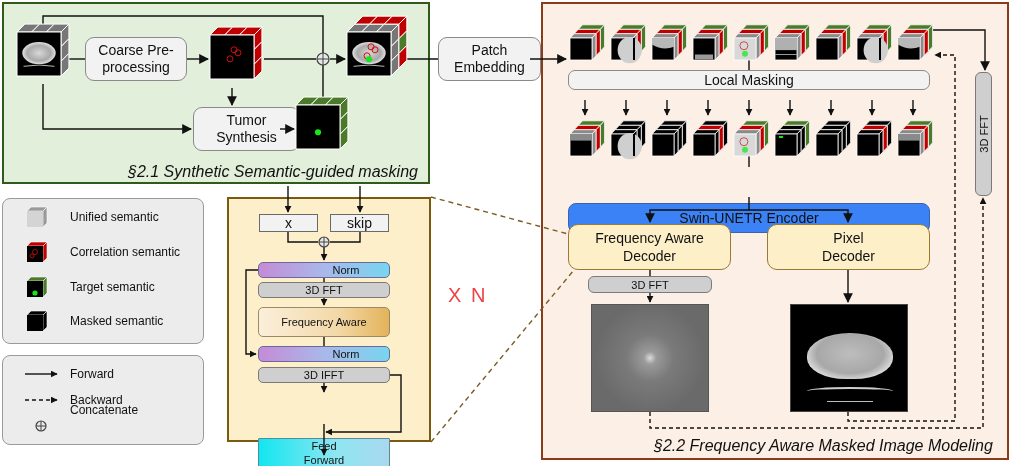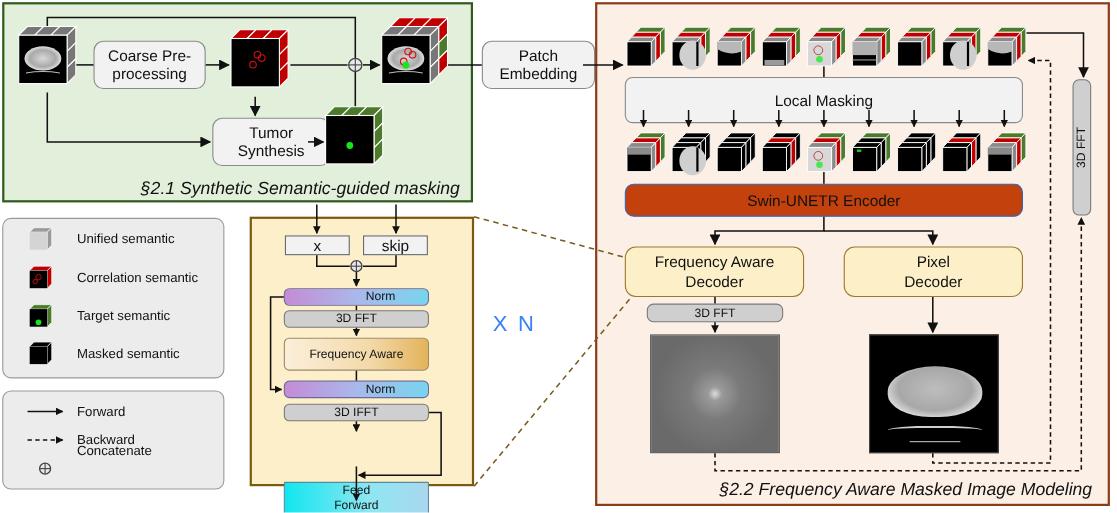--- a/index.html
+++ b/index.html
@@ -4,21 +4,21 @@
 <style>
   html, body { margin:0; padding:0; background:#ffffff; }
   body { width:1015px; height:466px; position:relative; overflow:hidden; font-family:"Liberation Sans", sans-serif; color:#111; }
   .abs { position:absolute; }
   .panel-green { left:2px; top:2px; width:428px; height:182px; background:#e2efda; border:2px solid #2e5a1c; box-sizing:border-box; }
   .panel-brown { left:541px; top:2px; width:468px; height:458px; background:#fbefe6; border:2px solid #8b3a1a; box-sizing:border-box; }
   .panel-yellow { left:227px; top:197px; width:204px; height:245px; background:#fdefc9; border:2px solid #7a5a10; box-sizing:border-box; }
   .legend-box { background:#ececec; border:1.5px solid #9a9a9a; border-radius:8px; box-sizing:border-box; }
   .rbox { background:#f2f2f2; border:1.5px solid #8a8a8a; border-radius:9px; box-sizing:border-box; display:flex; align-items:center; justify-content:center; text-align:center; font-size:14px; line-height:17px; }
   .ybox { background:#fdf0c8; border:1.5px solid #9a7a30; border-radius:10px; box-sizing:border-box; display:flex; align-items:center; justify-content:center; text-align:center; font-size:14px; line-height:18px; }
-  .bluebox { background:#c2410c; border:1.5px solid #3a62b0; border-radius:8px; box-sizing:border-box; display:flex; align-items:center; justify-content:center; font-size:14px; }
+  .bluebox { background:#3b82f6; border:1.5px solid #3a62b0; border-radius:8px; box-sizing:border-box; display:flex; align-items:center; justify-content:center; font-size:14px;margin-top:36px; }
   .graybar { background:#cfcfcf; border:1.2px solid #7a7a7a; border-radius:6px; box-sizing:border-box; display:flex; align-items:center; justify-content:center; font-size:11px; }
   .sqbox { background:#f2f2f2; border:1.2px solid #6a6a6a; box-sizing:border-box; display:flex; align-items:center; justify-content:center; font-size:14px; }
   .normbar { background:linear-gradient(90deg,#c58bd6 0%,#a9b8ea 50%,#77d5ef 100%); border:1.2px solid #6a6a9a; border-radius:5px; box-sizing:border-box; display:flex; align-items:center; justify-content:center; font-size:11px;padding-left:44px; }
   .freqbar { background:linear-gradient(90deg,#fbefdb 0%,#f3d9a8 60%,#e3b35a 100%); border:1.2px solid #9a8a6a; border-radius:5px; box-sizing:border-box; display:flex; align-items:center; justify-content:center; font-size:11px; }
   .ffbar { background:linear-gradient(90deg,#12e6ef 0%,#8fe6f2 60%,#a9d7ee 100%); border:1.2px solid #5a8a9a; border-radius:1px; box-sizing:border-box; display:flex; align-items:center; justify-content:center; text-align:center; font-size:11px; line-height:14px;margin-top:44px; }
   .caption { font-size:16px;font-style:italic; }
   .legend-label { font-size:12px; }
   svg { position:absolute; left:0; top:0; overflow:visible; }
   .img-fft { background: radial-gradient(circle at 50% 50%, #dcdcdc 0%, #9a9a9a 8%, #7a7a7a 30%, #6a6a6a 70%); border:1px solid #555; box-sizing:border-box; }
   .img-ct { background:#000; border:1px solid #444; box-sizing:border-box; }
@@ -32,21 +32,21 @@
 
 <div class="abs rbox" style="left:85px;top:37px;width:102px;height:44px;white-space:pre-line;">Coarse Pre-
 processing</div>
 <div class="abs rbox" style="left:193px;top:107px;width:107px;height:44px;white-space:pre-line;">Tumor
 Synthesis</div>
 <div class="abs caption" style="left:128px;top:163px;">§2.1 Synthetic Semantic-guided masking</div>
 
 <div class="abs rbox" style="left:438px;top:37px;width:103px;height:44px;white-space:pre-line;">Patch
 Embedding</div>
 
-<div class="abs rbox" style="left:568px;top:70px;width:362px;height:42px;border-radius:7px;">Local Masking</div>
+<div class="abs rbox" style="left:568px;top:70px;width:362px;height:20px;border-radius:7px;">Local Masking</div>
 <div class="abs bluebox" style="left:568px;top:167px;width:362px;height:30px;">Swin-UNETR Encoder</div>
 <div class="abs ybox" style="left:568px;top:224px;width:163px;height:46px;white-space:pre-line;">Frequency Aware
 Decoder</div>
 <div class="abs ybox" style="left:767px;top:224px;width:163px;height:46px;white-space:pre-line;">Pixel
 Decoder</div>
 <div class="abs graybar" style="left:588px;top:276px;width:124px;height:17px;">3D FFT</div>
 <div class="abs graybar" style="left:975px;top:72px;width:17px;height:124px;">
   <span style="transform:rotate(-90deg);white-space:nowrap;display:inline-block;">3D FFT</span>
 </div>
 <div class="abs img-fft" style="left:591px;top:304px;width:118px;height:108px;"></div>
@@ -59,21 +59,21 @@
 
 <div class="abs sqbox" style="left:259px;top:214px;width:59px;height:18px;">x</div>
 <div class="abs sqbox" style="left:330px;top:214px;width:59px;height:18px;">skip</div>
 <div class="abs normbar" style="left:258px;top:262px;width:132px;height:16px;">Norm</div>
 <div class="abs graybar" style="left:258px;top:282px;width:132px;height:16px;border-radius:5px;">3D FFT</div>
 <div class="abs freqbar" style="left:258px;top:307px;width:132px;height:30px;">Frequency Aware</div>
 <div class="abs normbar" style="left:258px;top:346px;width:132px;height:16px;">Norm</div>
 <div class="abs graybar" style="left:258px;top:367px;width:132px;height:16px;border-radius:5px;">3D IFFT</div>
 <div class="abs ffbar" style="left:258px;top:394px;width:132px;height:30px;white-space:pre-line;">Feed
 Forward</div>
-<div class="abs" style="left:448px;top:284px;font-size:20px;color:#3b82f6;letter-spacing:2px;">X N</div>
+<div class="abs" style="left:448px;top:284px;font-size:20px;color:#ef4444;letter-spacing:2px;">X N</div>
 
 <div class="abs legend-box" style="left:2px;top:198px;width:202px;height:146px;"></div>
 <div class="abs legend-box" style="left:2px;top:355px;width:202px;height:90px;"></div>
 
 <div class="abs legend-label" style="left:70px;top:210px;">Unified semantic</div>
 <div class="abs legend-label" style="left:70px;top:245px;">Correlation semantic</div>
 <div class="abs legend-label" style="left:70px;top:280px;">Target semantic</div>
 <div class="abs legend-label" style="left:70px;top:314px;">Masked semantic</div>
 
 <div class="abs legend-label" style="left:70px;top:367px;">Forward</div>

